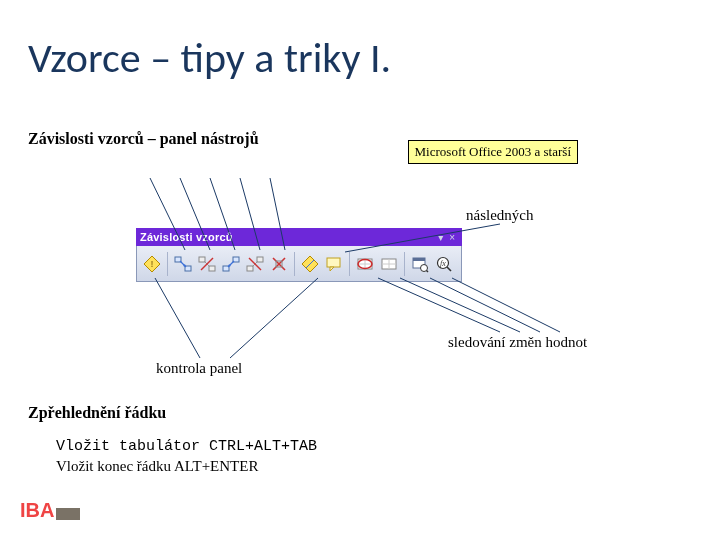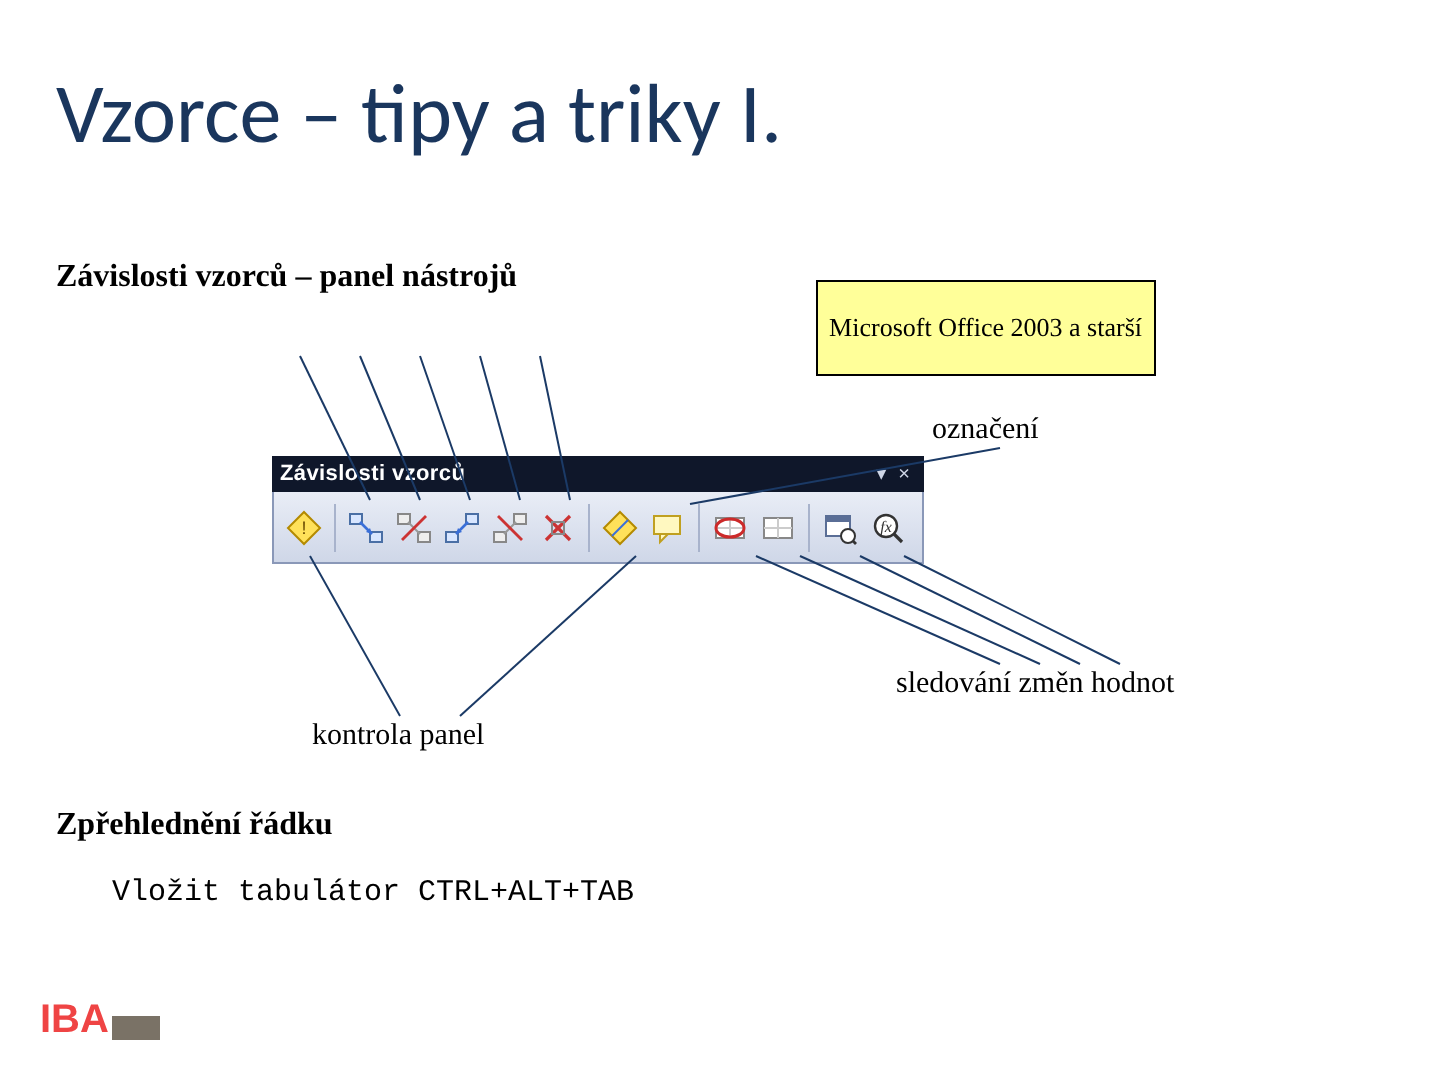--- a/index.html
+++ b/index.html
@@ -7,33 +7,33 @@
   .slide { position: relative; width: 596px; height: 540px; }
 
   .title { position: absolute; left: 28px; top: 32px; font-size: 42px; font-family: Calibri, Arial, sans-serif; color: #1a365d; font-weight: 400; }
 
   .subhead { position: absolute; font-weight: bold; font-size: 16px; font-family: Georgia, serif; }
   .body    { position: absolute; font-size: 15px; font-family: Georgia, serif; }
 
   .sub1 { left: 28px; top: 130px; }
   .marking { left: 28px; top: 164px; }
 
-  .msbox { position: absolute; right: 18px; top: 140px; background: #ffff99; border: 1px solid #000; font-size: 13px; font-family: Georgia, serif; padding: 15px 6px; }
+  .msbox { position: absolute; right: 18px; top: 140px; background: #ffff99; border: 1px solid #000; font-size: 13px; font-family: Georgia, serif; padding: 3px 6px; }
 
   .comments { left: 466px; top: 207px; }
   .watch    { left: 448px; top: 334px; }
   .errchk   { left: 156px; top: 360px; }
 
   .sub2 { left: 28px; top: 404px; }
   .insTab  { left: 56px; top: 438px; font-family: Liberation Mono, monospace; }
   .insNL   { left: 56px; top: 458px; font-family: 'Times New Roman', serif; }
 
   
   .toolbar-wrap { position: absolute; left: 136px; top: 228px; width: 326px; }
-  .tb-titlebar { background: #0f172a; height: 18px; display: flex; align-items: center; padding: 0 4px; }
+  .tb-titlebar { background: #6d28d9; height: 18px; display: flex; align-items: center; padding: 0 4px; }
   .tb-titlebar .t { color: #fff; font-family: Tahoma, Arial, sans-serif; font-size: 11px; font-weight: bold; letter-spacing: .2px; flex: 1; white-space: nowrap; overflow: hidden; }
   .tb-titlebar .ct { color: #cfd6e6; font-size: 10px; padding: 0 3px; font-family: Arial, sans-serif; }
   .tb-body { background: linear-gradient(#e9edf6, #cfd7e8); border: 1px solid #8a98b8; border-top: none; height: 36px; display: flex; align-items: center; padding: 0 4px; gap: 2px; }
   .tb-btn { width: 22px; height: 24px; border: 1px solid transparent; border-radius: 2px; display: flex; align-items: center; justify-content: center; position: relative; }
   .tb-sep { width: 1px; height: 24px; background: #a8b3cc; margin: 0 2px; }
   .ic { display: block; }
 
   
   svg.ic { width: 18px; height: 18px; }
 
@@ -49,26 +49,27 @@
 </head>
 <body>
 <div class="slide">
 
   <div class="title">Vzorce – tipy a triky I.</div>
 
   <div class="subhead sub1">Závislosti vzorců – panel nástrojů</div>
 
   <div class="msbox">Microsoft Office 2003 a starší</div>
 
-  <div class="body comments">označení</div>
+  <div class="body comments">následných</div>
   <div class="body watch">sledování změn hodnot</div>
   <div class="body errchk">kontrola  panel</div>
 
   <div class="subhead sub2">Zpřehlednění řádku</div>
   <div class="body insTab">Vložit tabulátor CTRL+ALT+TAB</div>
+  <div class="body insNL">Vložit konec řádku ALT+ENTER</div>
 
   <div class="toolbar-wrap">
     <div class="tb-titlebar">
       <span class="t">Závislosti vzorců</span>
       <span class="ct">▾</span>
       <span class="ct">×</span>
     </div>
     <div class="tb-body">
       <div class="tb-btn">
         <svg class="ic" viewBox="0 0 18 18">

